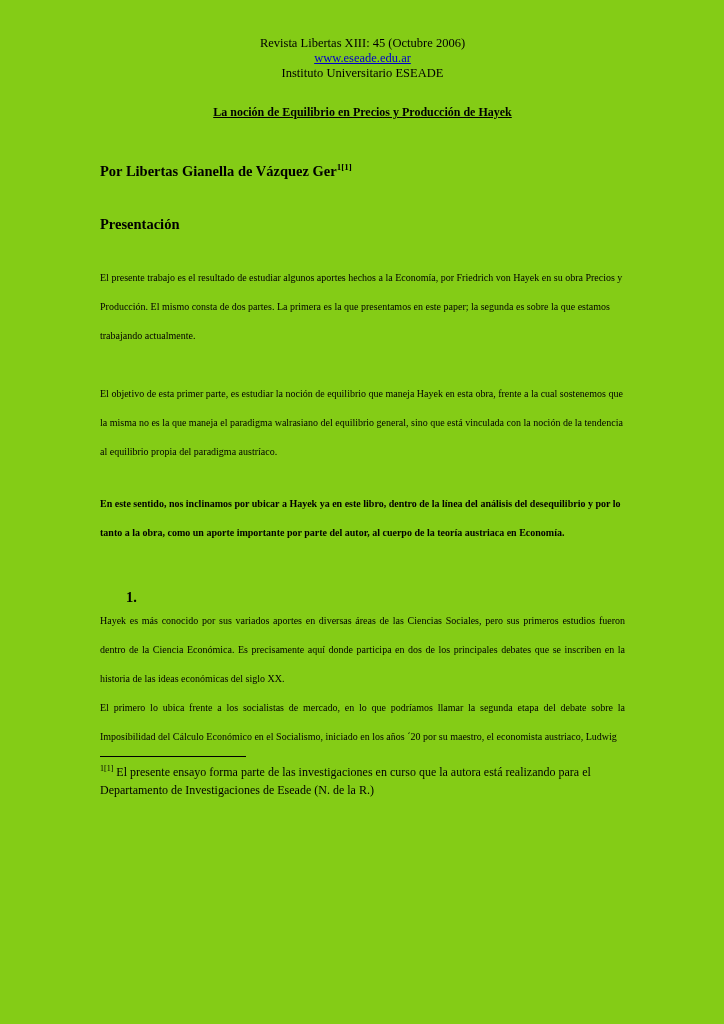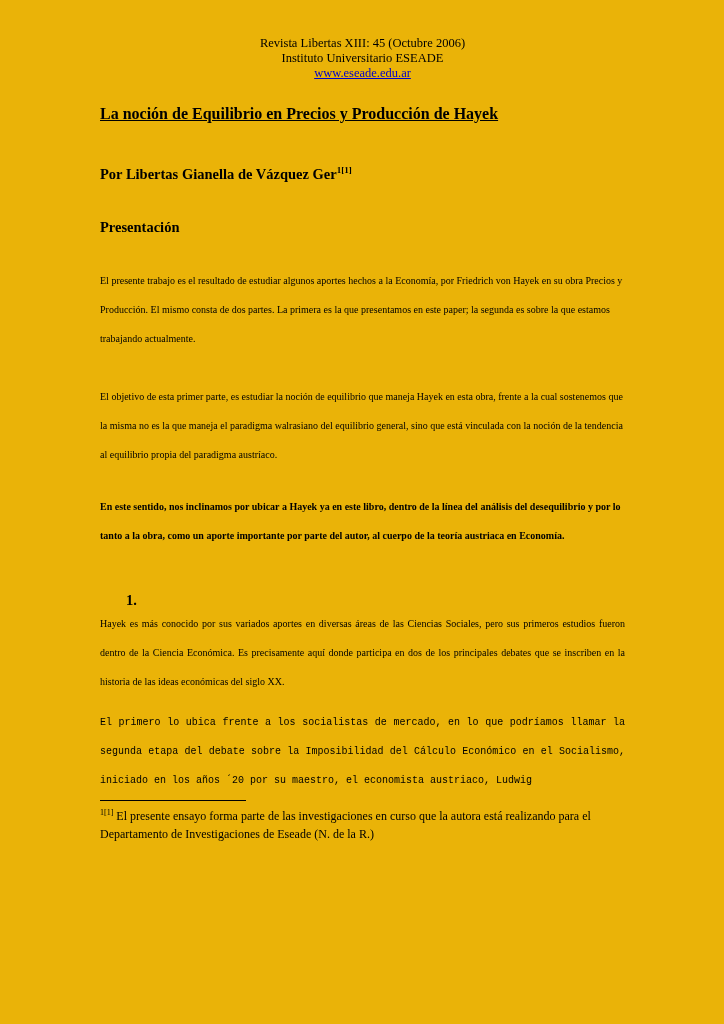--- a/index.html
+++ b/index.html
@@ -1,51 +1,52 @@
 <!DOCTYPE html>
 <html><head>
 <meta charset="utf-8">
 <style>
   * { margin:0; padding:0; box-sizing:border-box; }
   html,body { background:#ffffff; }
   .page {
     width:724px; height:1024px;
-    background:#eab308;
+    background:#84cc16;
     color:#000000;
     font-family:"Liberation Serif","DejaVu Serif",serif;
     overflow:hidden;
     position:relative;
   }
   .content { padding:36px 99px 0 100px; }
 
   .header { text-align:center; font-size:12.5px; line-height:15px; }
   .header .link { color:#0000cc; text-decoration:underline; cursor:pointer; }
 
   .doc-title {
     margin-top:24px;
-    font-size:16px;
+    text-align:center;
+    font-size:12px;
     font-weight:bold;
     text-decoration:underline;
   }
 
   .author { margin-top:42px; font-size:14.5px; font-weight:bold; }
   .author sup { font-size:9px; font-weight:bold; }
 
   .section-label {
     margin-top:36px;
     font-size:14.5px;
     font-weight:bold;
   }
 
   .para { font-size:10px; line-height:29px; }
   .p1 { margin-top:30px; }
   .p2 { margin-top:29px; }
   .p3 { margin-top:23px;font-weight:bold; }
   .p4 { text-align:justify; }
-  .p5 { margin-top:12px;  text-align:justify;font-family:Liberation Mono, monospace; }
+  .p5 { margin-top:0;  text-align:justify; }
 
   .num-heading { margin-top:42px; font-size:14.5px; display:flex; }
   .num-heading .num { font-weight:bold; padding-left:26px; width:90px; }
   .num-heading .label { font-weight:bold; }
   .num-heading .subtitle { font-weight:normal; }
 
   .footnote-area { margin-top:5px; }
   .footnote-sep {
     width:146px;
     border-top:1px solid #000;
@@ -55,22 +56,22 @@
   .footnote sup { font-size:8px; }
 </style>
 </head>
 <body>
 
 <div class="page">
   <div class="content">
 
     <div class="header">
       <div>Revista Libertas XIII: 45 (Octubre 2006)</div>
+      <div><span class="link">www.eseade.edu.ar</span></div>
       <div>Instituto Universitario ESEADE</div>
-      <div><span class="link">www.eseade.edu.ar</span></div>
     </div>
 
     <div class="doc-title">La noción de Equilibrio en Precios y Producción de Hayek</div>
 
     <div class="author"><span>Por Libertas Gianella de Vázquez Ger</span><sup>1[1]</sup></div>
 
     <div class="section-label">Presentación</div>
 
     <p class="para p1">El presente trabajo es el resultado de estudiar algunos aportes hechos a la Economía, por Friedrich von Hayek en su obra Precios y Producción. El mismo consta de dos partes. La primera es la que presentamos en este paper; la segunda es sobre la que estamos trabajando actualmente.</p>
 

